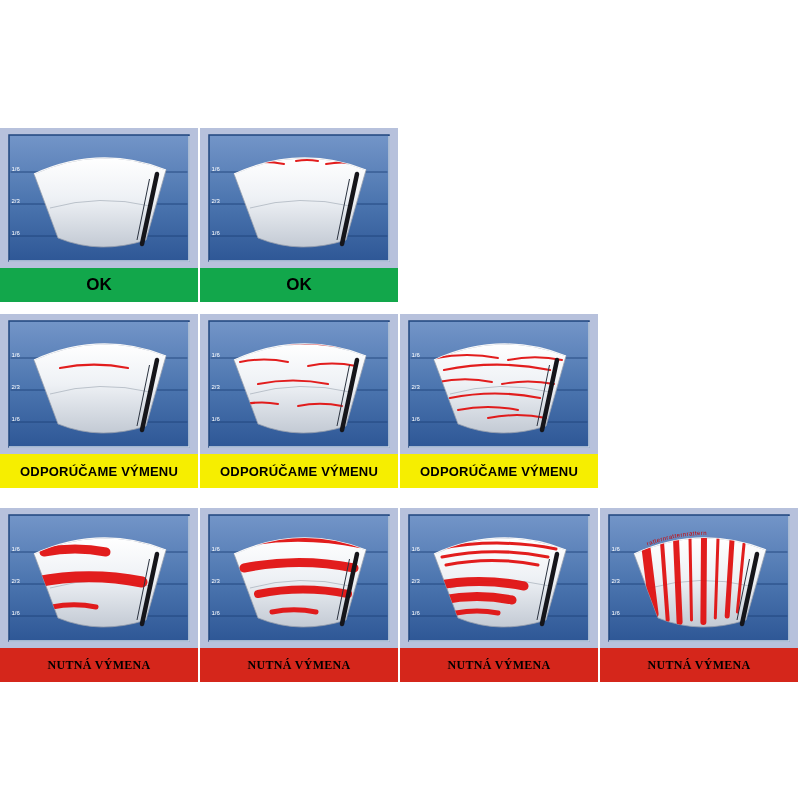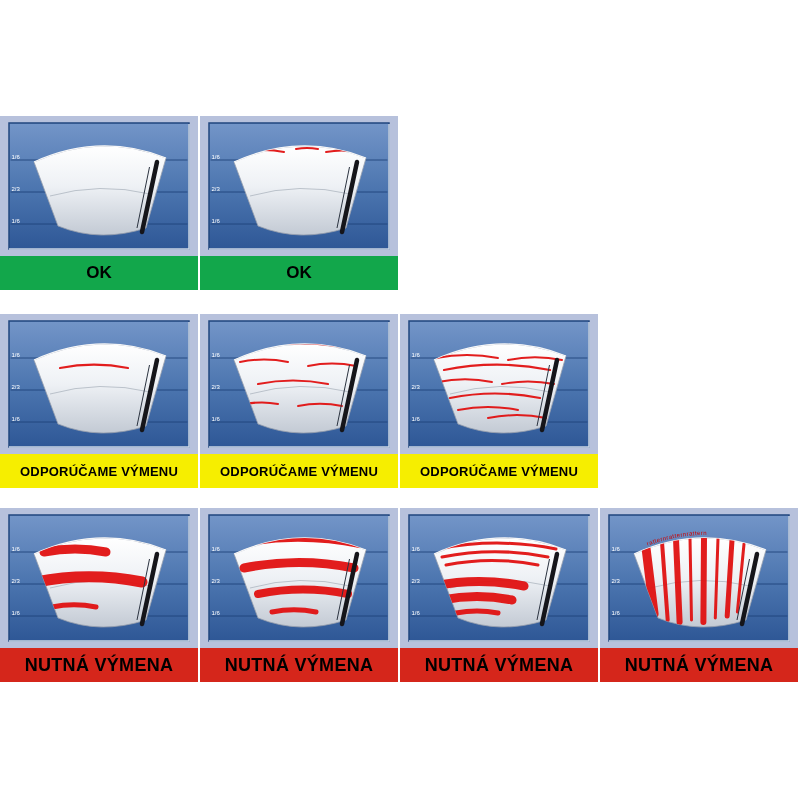--- a/index.html
+++ b/index.html
@@ -10,27 +10,27 @@
   .row{position:absolute;left:0;display:flex;gap:2px;}
   .cell{width:198px;display:flex;flex-direction:column;}
   .panel{height:140px;position:relative;}
   .panel svg{display:block;width:100%;height:100%;}
   .label{
     height:34px;display:flex;align-items:center;justify-content:center;
     font-weight:bold;color:#000;text-align:center;
   }
   .label.ok{font-size:17px;}
   .label.warn{font-size:13px;letter-spacing:.2px;}
-  .label.bad{font-size:18px;letter-spacing:.3px;}
+  .label.bad{font-size:12px;letter-spacing:.3px;font-family:Liberation Serif, serif;}
 </style>
 </head>
 <body>
 
 <div class="board" style="background: rgb(255, 255, 255);">
-    <div class="row" style="top: 116px;">
+    <div class="row" style="top: 128px;">
       <div class="cell">
         <div class="panel" style="background: rgb(183, 193, 220);">
           <svg viewBox="0 0 198 140">
             <defs>
               <linearGradient id="sg0" x1="0" y1="0" x2="0" y2="1">
                 <stop offset="0%" stop-color="#7395c8"></stop>
                 <stop offset="55%" stop-color="#4a74ae"></stop>
                 <stop offset="100%" stop-color="#2e5796"></stop>
               </linearGradient>
               <linearGradient id="mg0" x1="0" y1="0" x2="0" y2="1">

